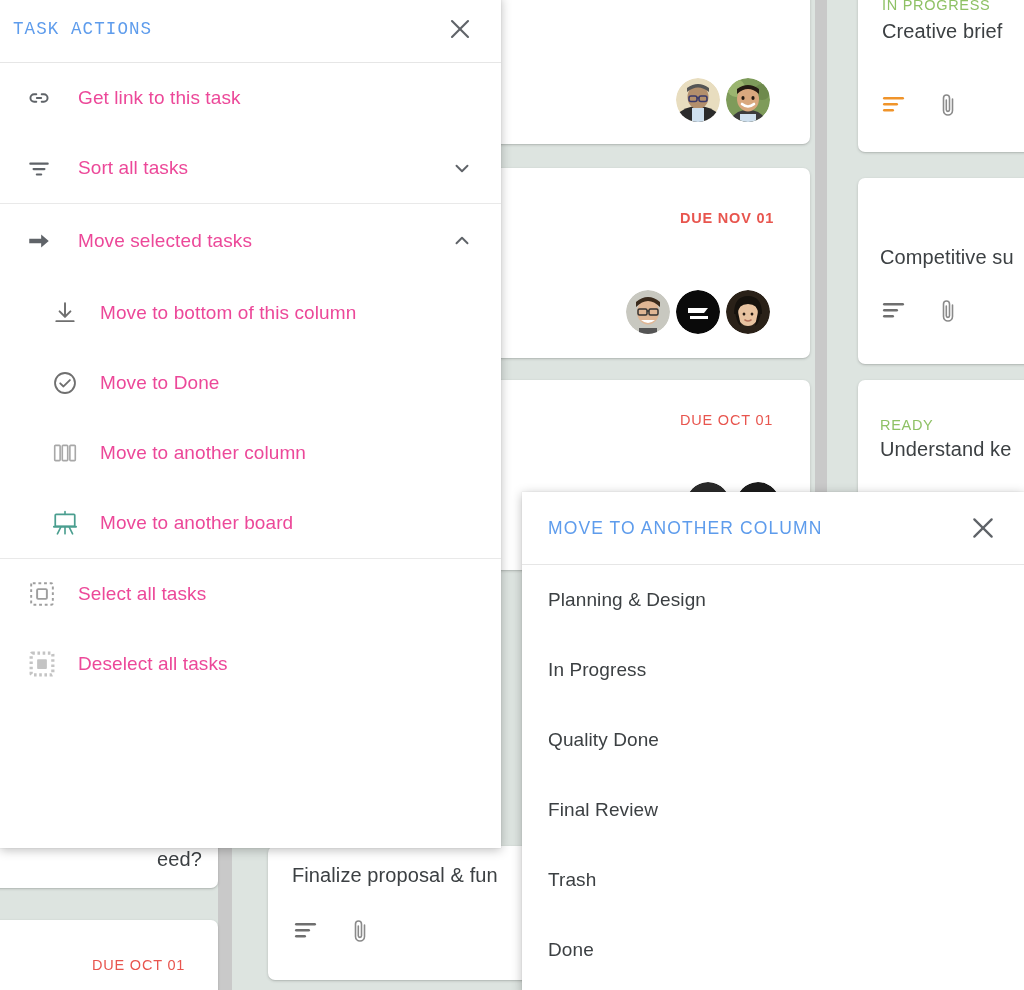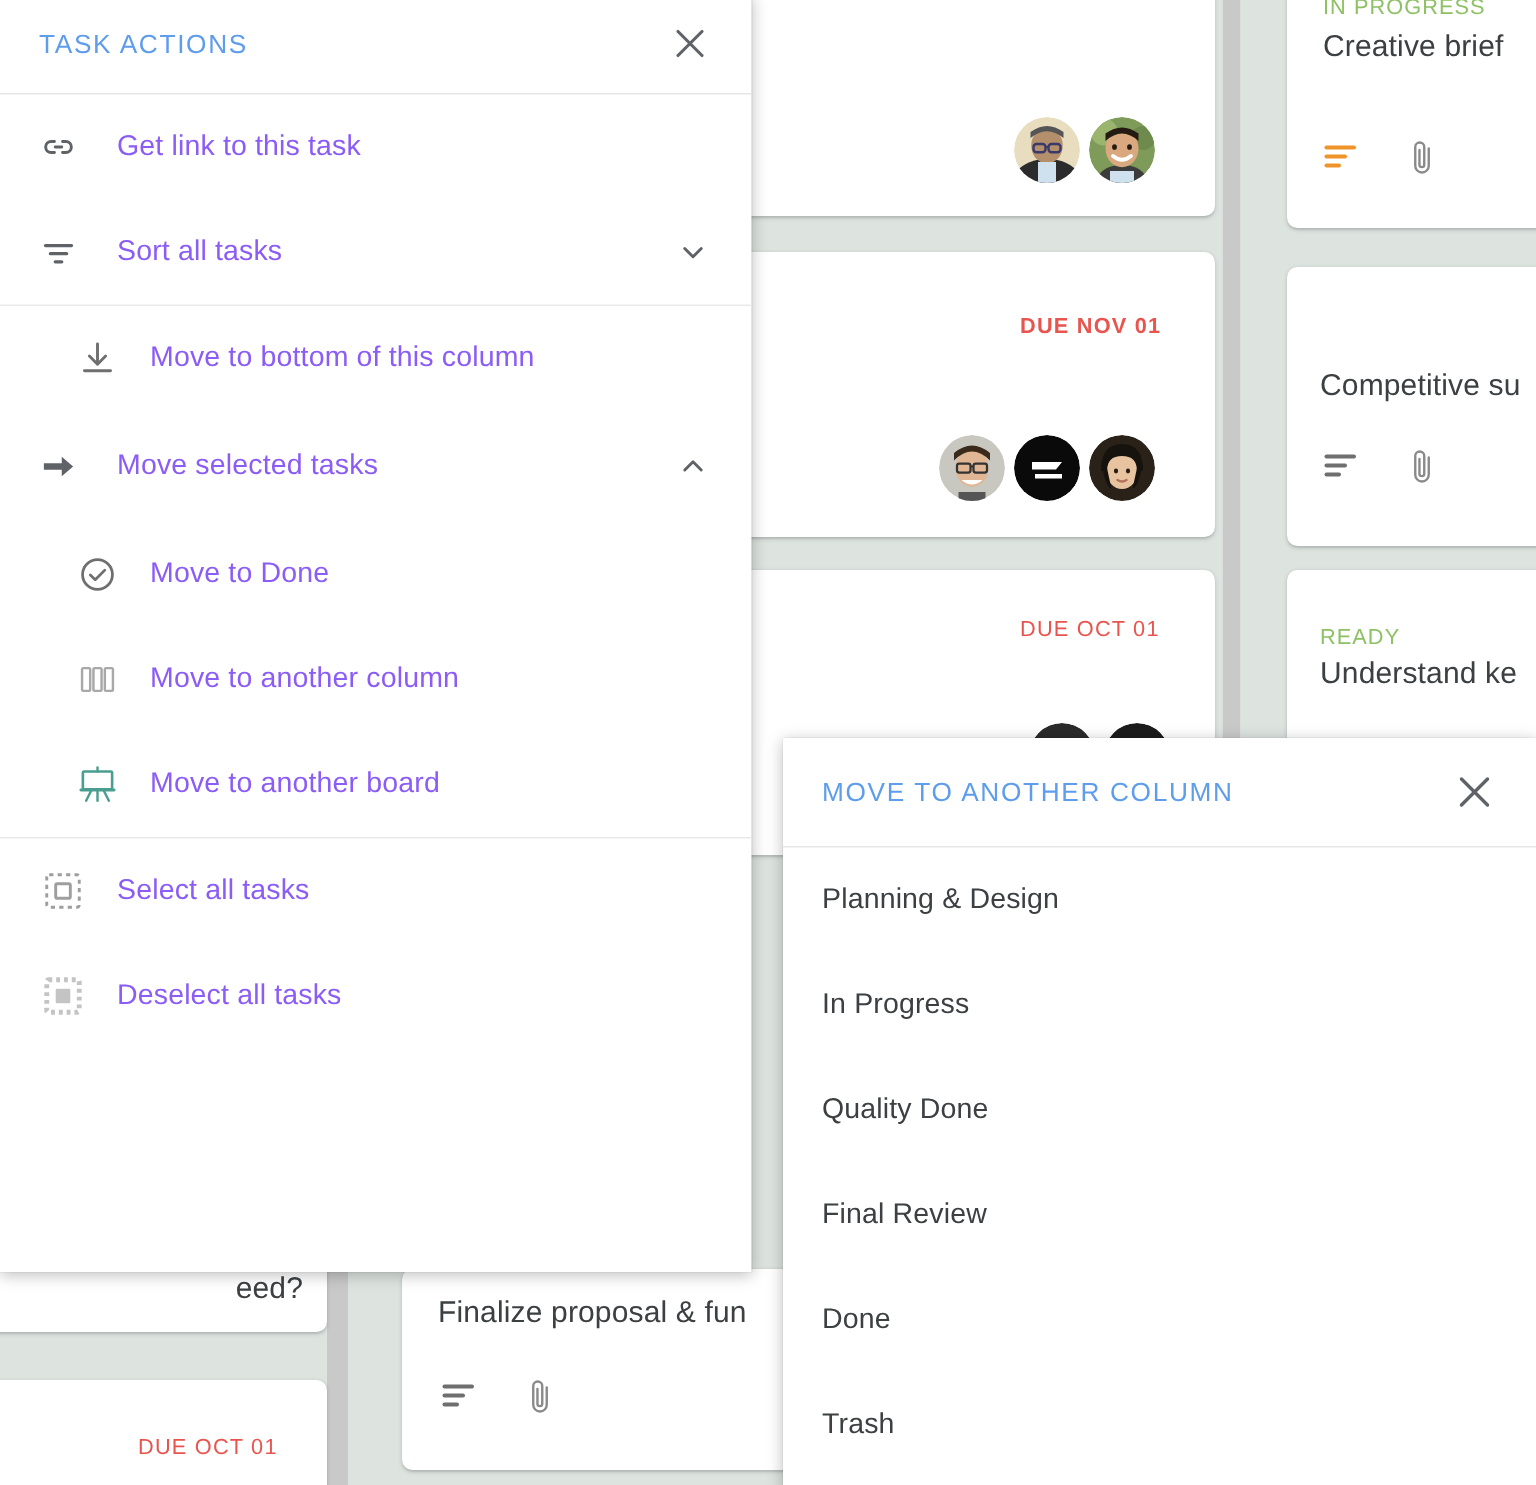--- a/index.html
+++ b/index.html
@@ -63,21 +63,21 @@
   .menu-section:last-child{border-bottom:none;}
 
   .mi{
     position:relative;display:flex;align-items:center;
     height:70px;cursor:pointer;
   }
   .mi .mi-ico{
     position:absolute;display:flex;align-items:center;justify-content:center;
   }
   .mi .mi-label{
-    font-size:19px;color:#8b5cf6;letter-spacing:.1px;white-space:nowrap;
+    font-size:19px;color:#ec4899;letter-spacing:.1px;white-space:nowrap;
   }
   .mi .mi-chev{
     position:absolute;right:28px;top:50%;transform:translateY(-50%);
     display:flex;align-items:center;justify-content:center;
   }
 
   
   .mi.lvl1 .mi-ico{left:26px;width:26px;height:26px;}
   .mi.lvl1 .mi-label{margin-left:78px;}
   
@@ -263,21 +263,21 @@
     <div class="card" style="left:858px;top:380px;width:236px;height:190px;">
       <div class="status green" style="position:absolute;left:22px;top:24px;margin-top:13px;">READY</div>
       <div class="card-title" style="position:absolute;left:22px;top:58px;">Understand ke</div>
     </div>
 
   </div>
 
   <div class="panel" style="left:0;top:-4px;width:501px;height:852px;">
 
     <div class="panel-head" style="height:66px;">
-      <span class="panel-title" style="margin-left:26px;">TASK ACTIONS</span>
+      <span class="panel-title" style="margin-left:13px;font-family:Liberation Mono, monospace;">TASK ACTIONS</span>
       <span class="close-btn" style="right:24px;">
         <svg width="24" height="24" viewBox="0 0 24 24">
           <line x1="4" y1="4" x2="20" y2="20" stroke="#5f6368" stroke-width="2.1" stroke-linecap="round"></line>
           <line x1="20" y1="4" x2="4" y2="20" stroke="#5f6368" stroke-width="2.1" stroke-linecap="round"></line>
         </svg>
       </span>
     </div>
 
     <div class="menu-section">
       <div class="mi lvl1">
@@ -302,43 +302,43 @@
         <span class="mi-label">Sort all tasks</span>
         <span class="mi-chev">
           <svg width="22" height="22" viewBox="0 0 24 24">
             <path d="M6 9.5 L12 15.5 L18 9.5" fill="none" stroke="#5f6368" stroke-width="2.1" stroke-linecap="round" stroke-linejoin="round"></path>
           </svg>
         </span>
       </div>
     </div>
 
     <div class="menu-section">
-      <div class="mi lvl2">
-        <span class="mi-ico">
-          <svg width="26" height="26" viewBox="0 0 24 24">
-            <path d="M12 3 L12 15" stroke="#6f6f6f" stroke-width="1.8" stroke-linecap="round"></path>
-            <path d="M7 10.5 L12 15.5 L17 10.5" fill="none" stroke="#6f6f6f" stroke-width="1.8" stroke-linecap="round" stroke-linejoin="round"></path>
-            <path d="M4 19.5 L20 19.5" stroke="#6f6f6f" stroke-width="1.8" stroke-linecap="round"></path>
-          </svg>
-        </span>
-        <span class="mi-label">Move to bottom of this column</span>
-      </div>
-
       <div class="mi lvl1" style="height:74px;">
         <span class="mi-ico">
           <svg width="26" height="26" viewBox="0 0 24 24">
             <path d="M3 10 L14 10 L14 6 L21 12 L14 18 L14 14 L3 14 Z" fill="#5f6368"></path>
           </svg>
         </span>
         <span class="mi-label">Move selected tasks</span>
         <span class="mi-chev">
           <svg width="22" height="22" viewBox="0 0 24 24">
             <path d="M6 14.5 L12 8.5 L18 14.5" fill="none" stroke="#5f6368" stroke-width="2.1" stroke-linecap="round" stroke-linejoin="round"></path>
           </svg>
         </span>
+      </div>
+
+      <div class="mi lvl2">
+        <span class="mi-ico">
+          <svg width="26" height="26" viewBox="0 0 24 24">
+            <path d="M12 3 L12 15" stroke="#6f6f6f" stroke-width="1.8" stroke-linecap="round"></path>
+            <path d="M7 10.5 L12 15.5 L17 10.5" fill="none" stroke="#6f6f6f" stroke-width="1.8" stroke-linecap="round" stroke-linejoin="round"></path>
+            <path d="M4 19.5 L20 19.5" stroke="#6f6f6f" stroke-width="1.8" stroke-linecap="round"></path>
+          </svg>
+        </span>
+        <span class="mi-label">Move to bottom of this column</span>
       </div>
 
       <div class="mi lvl2">
         <span class="mi-ico">
           <svg width="26" height="26" viewBox="0 0 24 24">
             <circle cx="12" cy="12" r="9.2" fill="none" stroke="#6f6f6f" stroke-width="1.7"></circle>
             <path d="M7.6 12.3 L10.6 15.2 L16.5 9.3" fill="none" stroke="#6f6f6f" stroke-width="1.7" stroke-linecap="round" stroke-linejoin="round"></path>
           </svg>
         </span>
         <span class="mi-label">Move to Done</span>
@@ -405,18 +405,18 @@
           <line x1="20" y1="4" x2="4" y2="20" stroke="#5f6368" stroke-width="2.1" stroke-linecap="round"></line>
         </svg>
       </span>
     </div>
 
     <div>
       <div class="col-item">Planning &amp; Design</div>
       <div class="col-item">In Progress</div>
       <div class="col-item">Quality Done</div>
       <div class="col-item">Final Review</div>
+      <div class="col-item">Trash</div>
       <div class="col-item">Done</div>
-      <div class="col-item">Trash</div>
     </div>
   </div>
 
 </div>
 
 </body></html>

